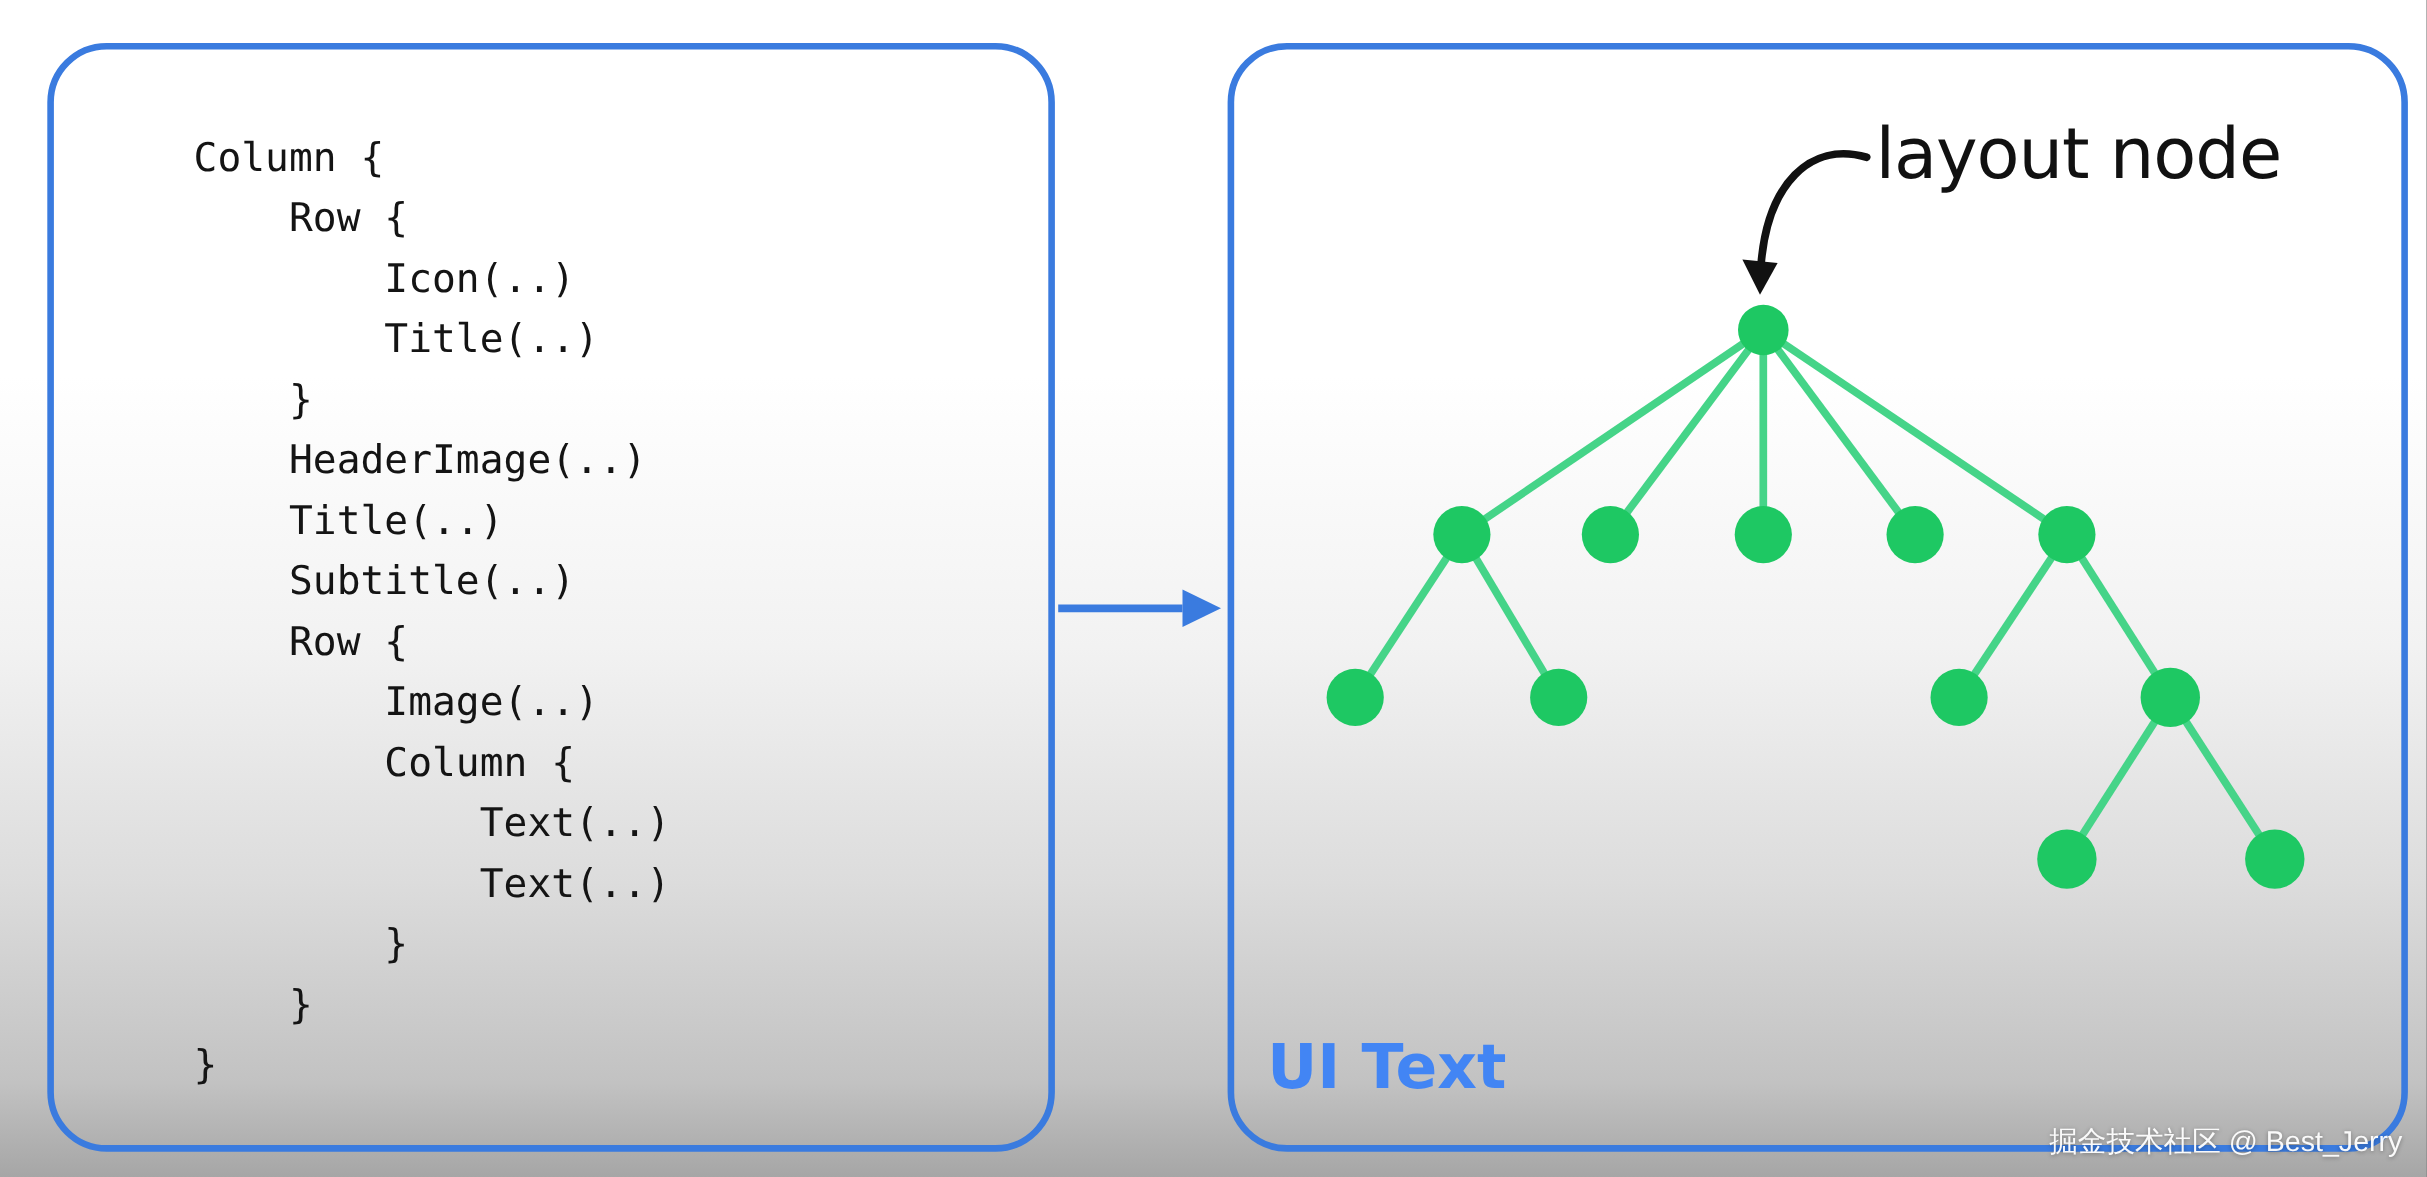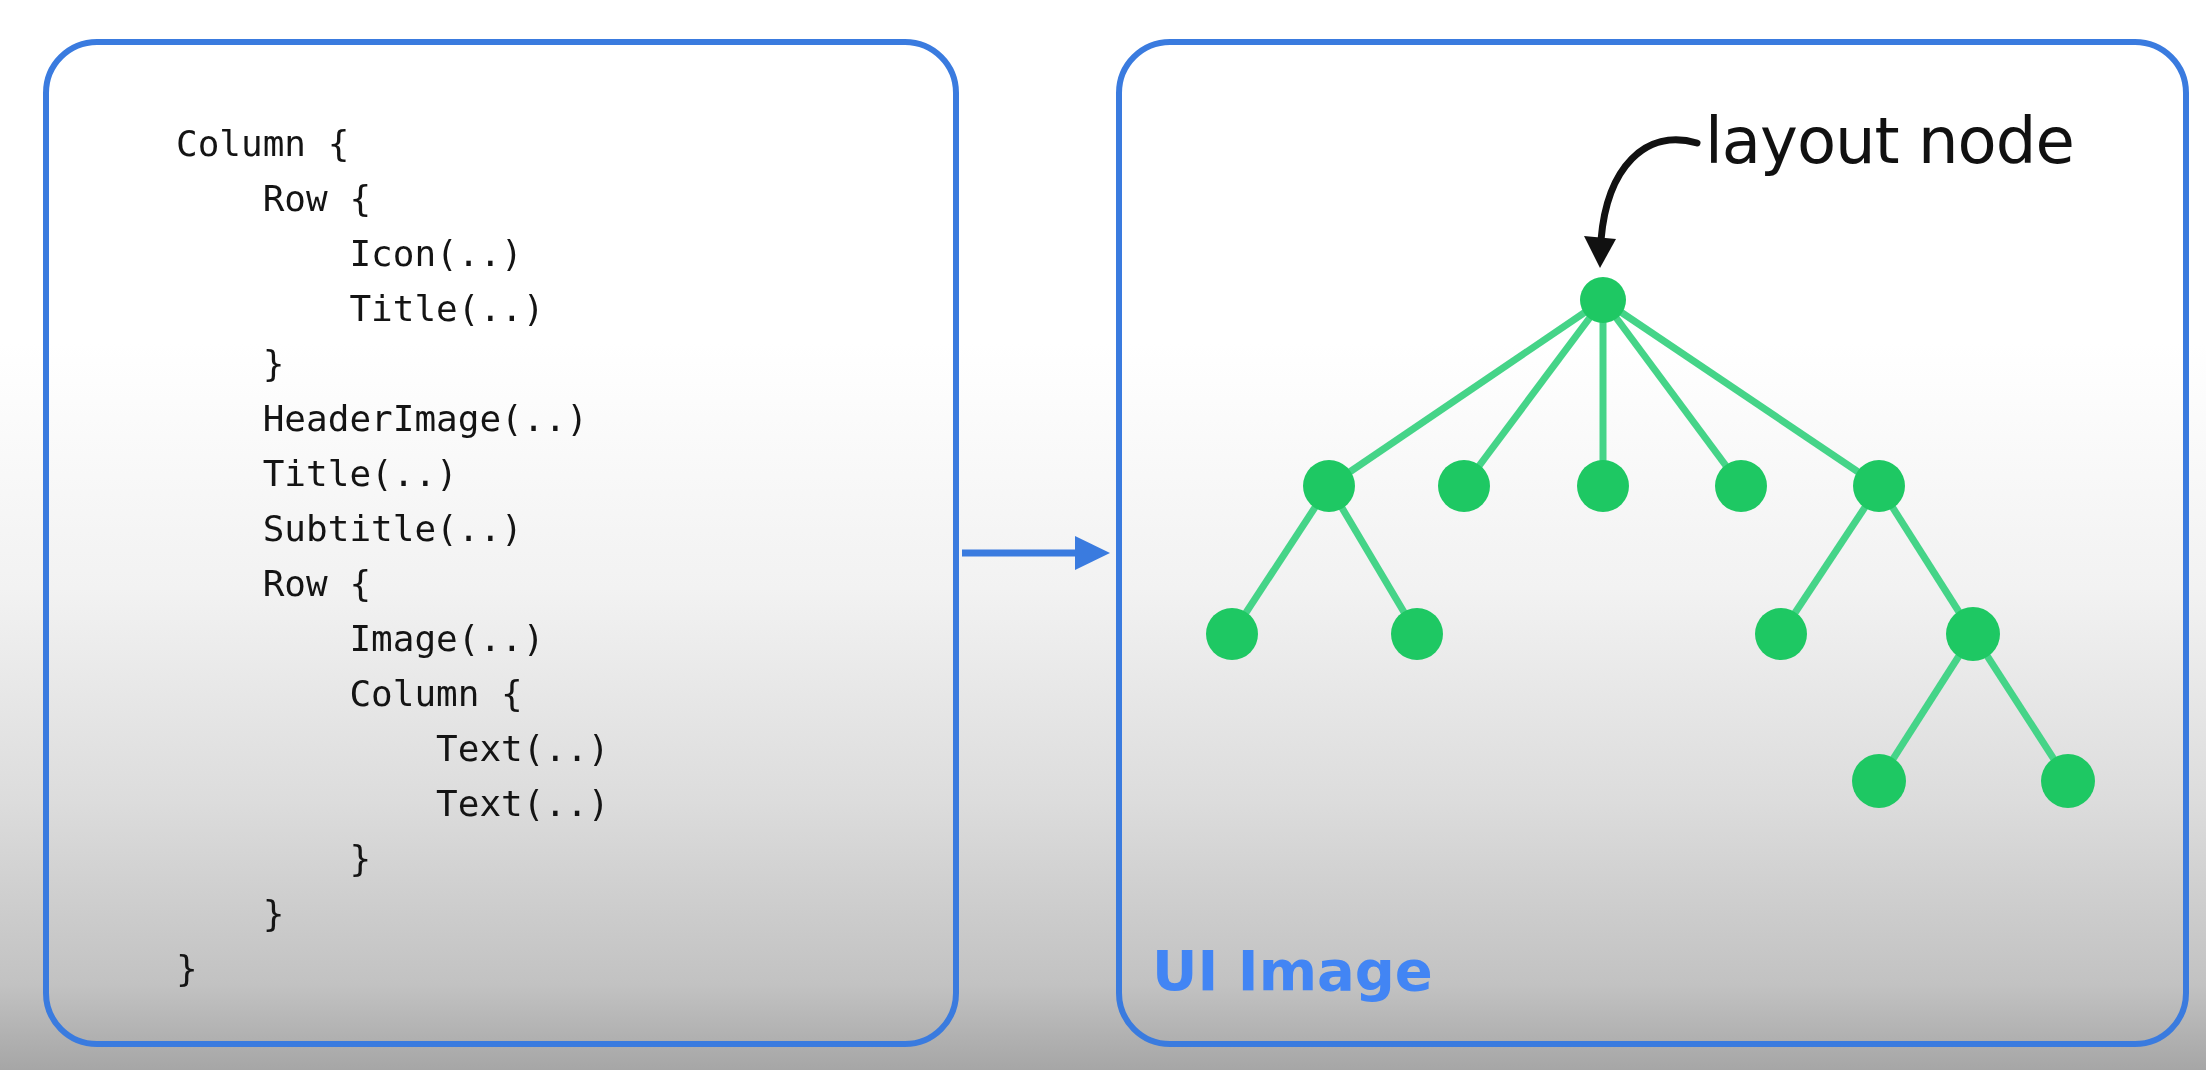--- a/index.html
+++ b/index.html
@@ -137,16 +137,17 @@
         <circle cx="1417" cy="634" r="26" fill="#1ec863"></circle>
         <circle cx="1781" cy="634" r="26" fill="#1ec863"></circle>
         <circle cx="1973" cy="634" r="27" fill="#1ec863"></circle>
         <circle cx="1879" cy="781" r="27" fill="#1ec863"></circle>
         <circle cx="2068" cy="781" r="27" fill="#1ec863"></circle>
       </g>
   </svg>
 
   <div class="annotation">layout node</div>
 
-  <div class="tree-title">UI Image</div>
+  <div class="tree-title">UI Text</div>
 
+  <div class="watermark">掘金技术社区 @ Best_Jerry</div>
 
 </div>
 
 </body></html>

